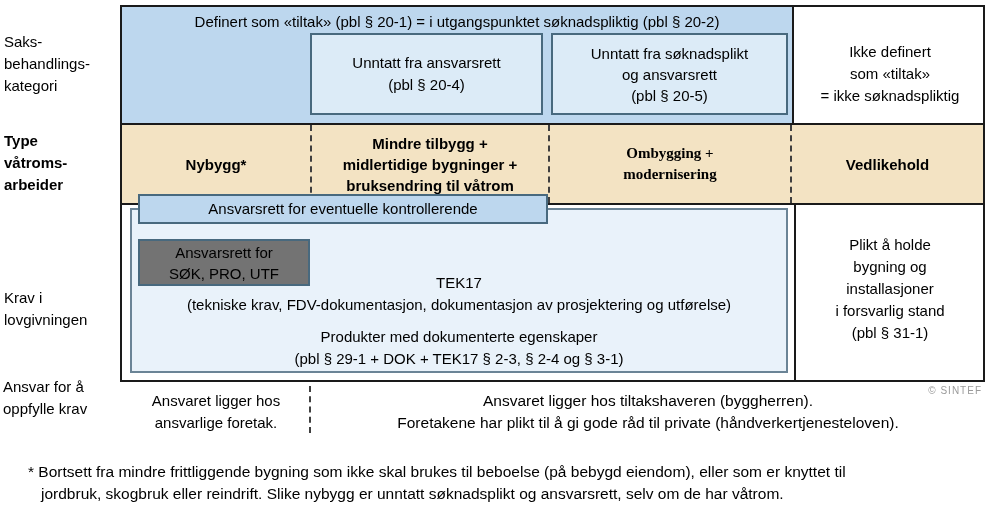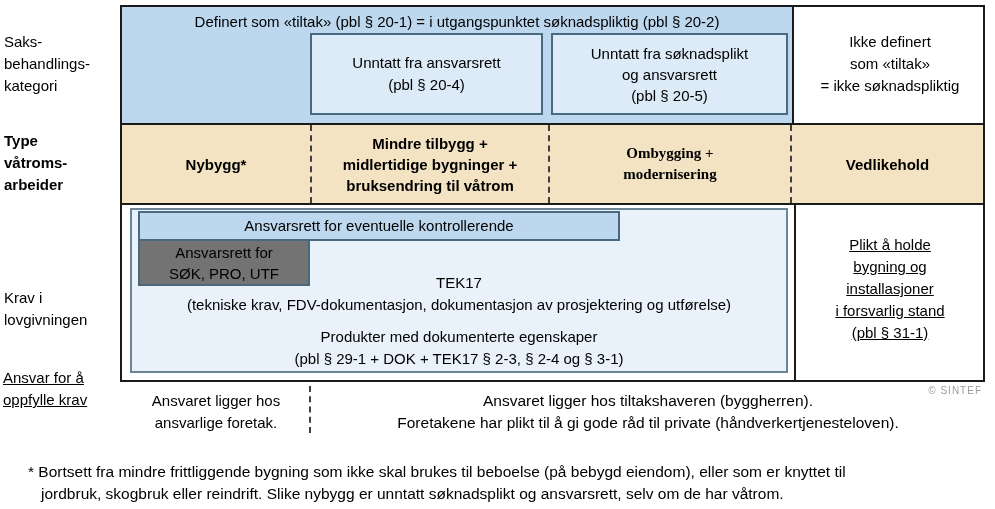--- a/index.html
+++ b/index.html
@@ -25,51 +25,51 @@
     left:122px;top:7px;width:672px;height:116px;
     background:#BDD7EE;border-right:2px solid #1a1a1a;box-sizing:border-box;
   }
   #banner{left:122px;top:11px;width:670px;}
   #col1-header{left:122px;top:55px;width:186px;}
   .inset-box{
     background:#DCEBF7;border:2px solid #48697e;box-sizing:border-box;
   }
   #col2-box{left:310px;top:33px;width:233px;height:82px;}
   #col3-box{left:551px;top:33px;width:237px;height:82px;line-height:21px;}
-  #col4-header{left:796px;top:31px;width:188px;}
+  #col4-header{left:796px;top:41px;width:188px;}
   #type-row{
     left:122px;top:123px;width:861px;height:82px;
     background:#F3E3C3;border-top:2px solid #1a1a1a;border-bottom:2px solid #1a1a1a;
     box-sizing:border-box;display:flex;
   }
   .type-cell{flex:0 0 auto;display:flex;align-items:center;justify-content:center;
     text-align:center;font-weight:bold;line-height:21px;box-sizing:border-box;}
   .type-cell + .type-cell{border-left:2px dashed #3f3f3f;}
   #type-c1{width:188px;}
   #type-c2{width:238px;}
   #type-c3{width:242px;font-family:Liberation Serif, serif;}
   #type-c4{width:193px;}
   #pale-box{
     left:130px;top:208px;width:658px;height:165px;
     background:#E9F2FA;border:2px solid #6b8496;box-sizing:border-box;
   }
-  #box-kontroll{left:138px;top:211px;width:482px;height:30px;background:#BDD7EE;
+  #box-kontroll{left:138px;top:194px;width:410px;height:30px;background:#BDD7EE;
     border:2px solid #48697e;box-sizing:border-box;}
   #box-sok{left:138px;top:239px;width:172px;height:47px;background:#737373;
     border:2px solid #48697e;box-sizing:border-box;line-height:21px;}
   .tek-line{left:130px;width:658px;text-align:center;}
   #tek17-title{top:272px;}
   #tek17-detail{top:294px;}
   #products-title{top:326px;}
   #products-detail{top:348px;}
   #col4-divider{left:794px;top:205px;width:2px;height:176px;background:#1a1a1a;}
-  #maintain-text{left:796px;top:234px;width:188px;text-decoration:underline;}
+  #maintain-text{left:796px;top:234px;width:188px;}
   #sintef-credit{left:860px;top:385px;width:122px;text-align:right;
     color:#9b9b9b;font-size:10px;line-height:12px;letter-spacing:1px;}
-  #resp-label{left:3px;top:367px;width:116px;text-decoration:underline;}
+  #resp-label{left:3px;top:376px;width:116px;}
   #resp-left{left:122px;top:390px;width:188px;}
   #resp-divider{left:309px;top:386px;width:0;height:47px;border-left:2px dashed #3f3f3f;}
   #resp-right{left:312px;top:390px;width:672px;font-size:15.5px;}
   #footnote{left:4px;top:461px;width:986px;font-size:15.5px;
     padding-left:13px;text-indent:-13px;box-sizing:border-box;margin-left:24px;}
   .left-label{left:4px;width:112px;}
   #label-category{top:31px;}
   #label-type{top:130px;}
   #label-law{top:287px;}
 </style>

